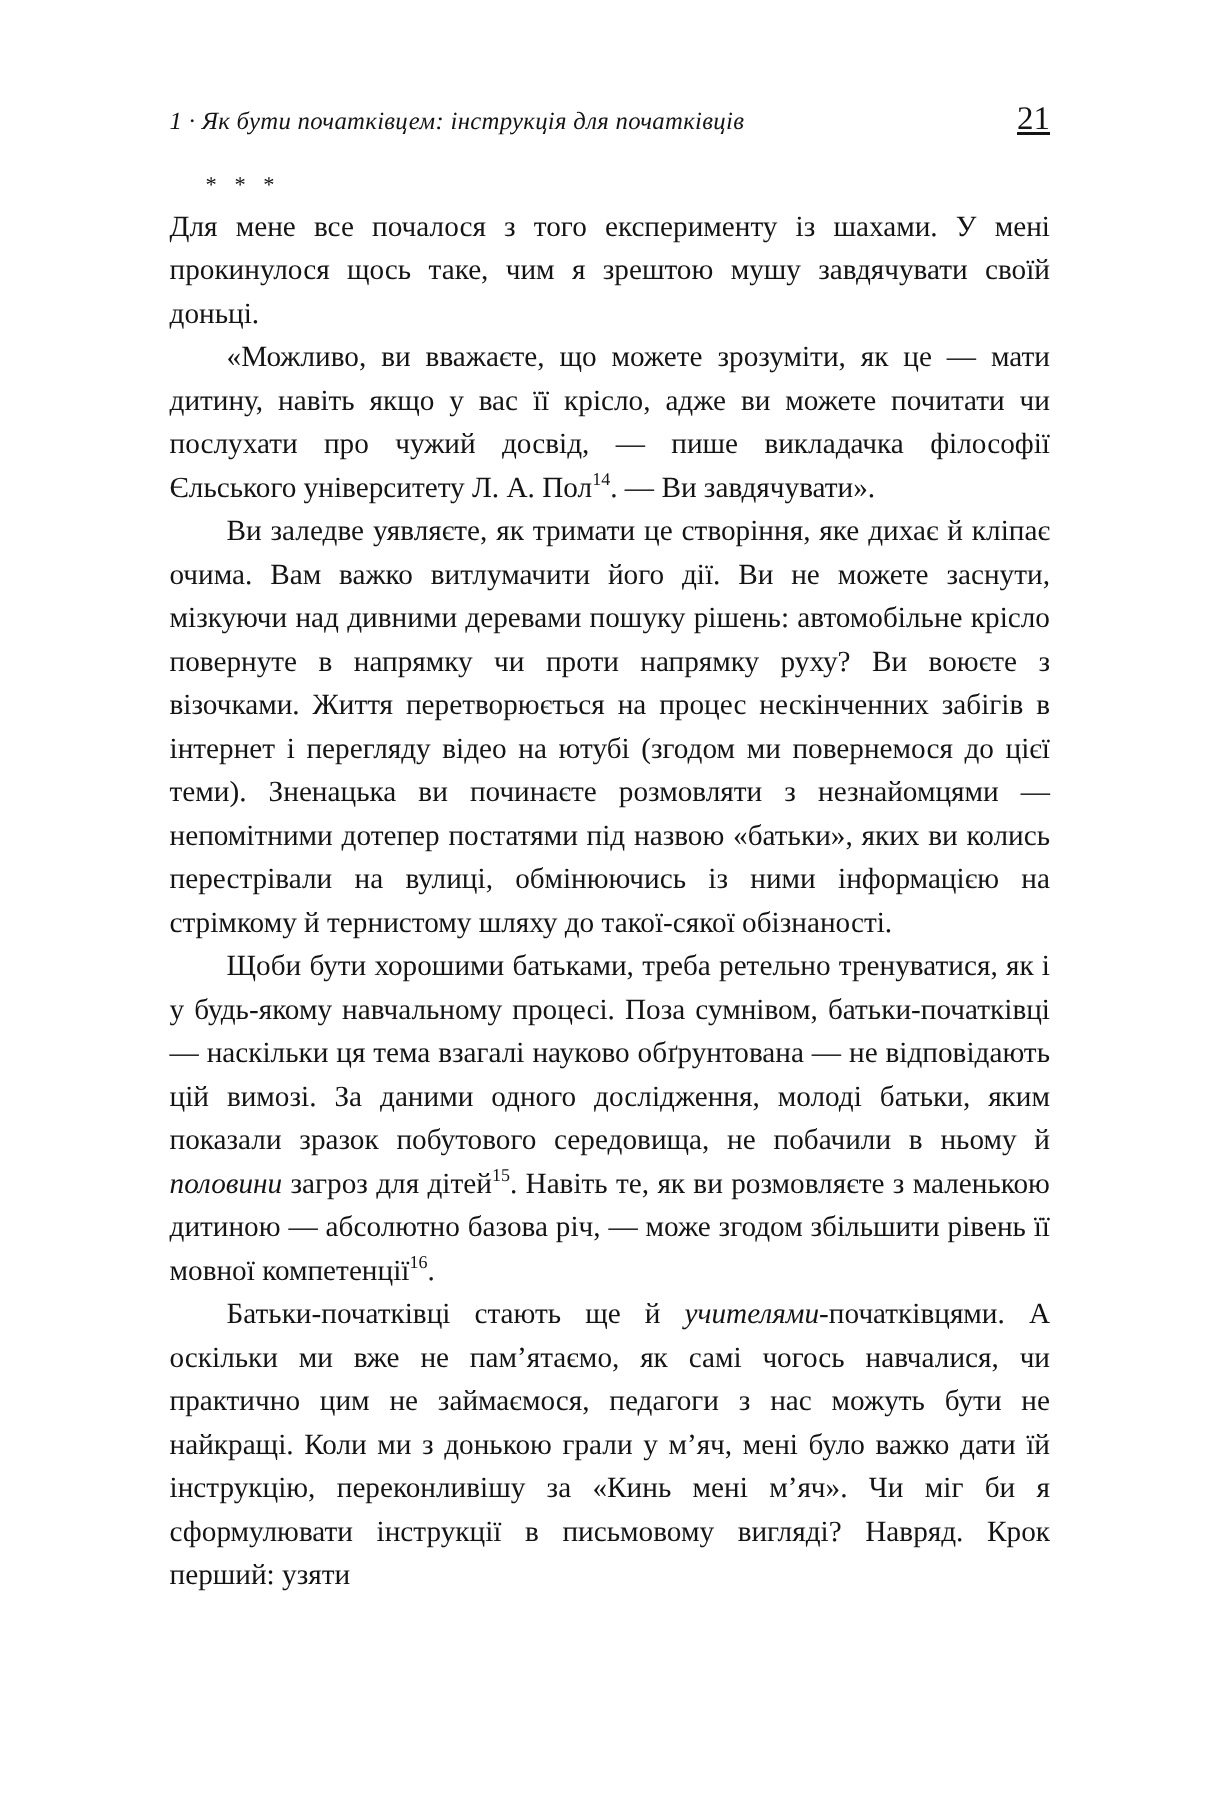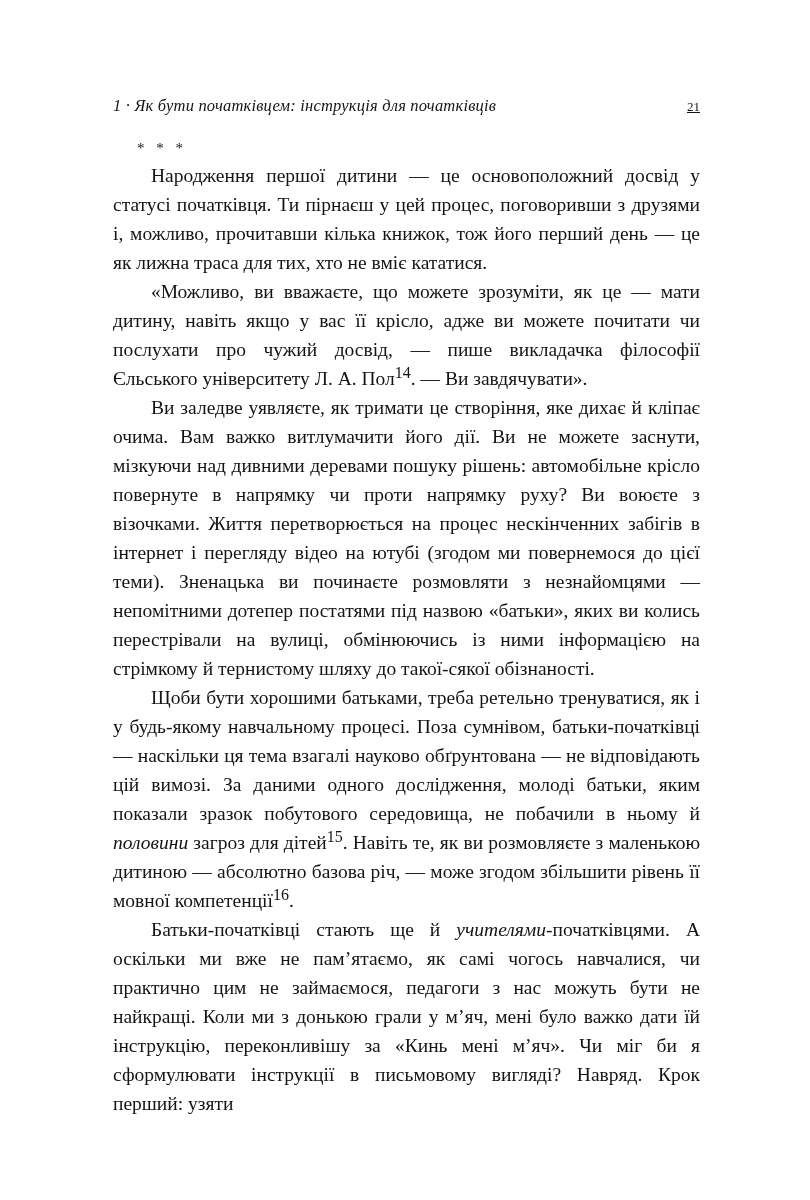--- a/index.html
+++ b/index.html
@@ -11,38 +11,37 @@
     width: 810px;
     height: 1200px;
     overflow: hidden;
     font-family: "Liberation Serif", "DejaVu Serif", serif;
     color: #141414;
   }
   .page {
     box-sizing: border-box;
     width: 810px;
     height: 920px;
-    padding: 52px 110px 40px 113px;
+    padding: 66px 110px 40px 113px;
     background: #ffffff;
-    margin-top: 44px;
   }
   .running-header {
     display: flex;
     justify-content: space-between;
     align-items: baseline;
     font-size: 16.5px;
     margin-bottom: 24px;
   }
   .running-title {
     font-style: italic;
     letter-spacing: 0.2px;
   }
   .page-number {
     font-style: normal;
-    font-size: 13px;
+    font-size: 22px;
     text-decoration: underline;
   }
   .section-break {
     margin-left: 24px;
     font-size: 15px;
     letter-spacing: 4px;
     margin-bottom: 4px;
     color: #141414;
   }
   .body-text {
@@ -55,36 +54,36 @@
     padding: 0;
   }
   .body-text p.indent {
     text-indent: 38px;
   }
   .body-text em {
     font-style: italic;
     font-family: Liberation Serif, serif;
   }
   .body-text sup {
-    font-size: 16px;
+    font-size: 12px;
     line-height: 0;
     vertical-align: super;
   }
 </style>
 </head>
 <body>
 
 <div class="page">
   <header class="running-header">
     <span class="running-title">1 · Як бути початківцем: інструкція для початківців</span>
     <span class="page-number">21</span>
   </header>
 
   <div class="section-break">* * *</div>
 
   <main class="body-text">
-      <p class="indent"><span>Народження першої дитини — це основоположний досвід у статусі початківця. Ти пірнаєш у цей процес, поговоривши з друзями і, можливо, прочитавши кілька книжок, тож його перший день — це як лижна траса для тих, хто не вміє кататися.</span></p>
+      <p class=""><span>Для мене все почалося з того експерименту із шахами. У мені прокинулося щось таке, чим я зрештою мушу завдячувати своїй доньці.</span></p>
       <p class="indent"><span>«Можливо, ви вважаєте, що можете зрозуміти, як це — мати дитину, навіть якщо у вас її крісло, адже ви можете почитати чи послухати про чужий досвід, — пише викладачка філософії Єльського університету Л. А. Пол</span><sup>14</sup><span>. — Ви завдячувати».</span></p>
       <p class="indent"><span>Ви заледве уявляєте, як тримати це створіння, яке дихає й кліпає очима. Вам важко витлумачити його дії. Ви не можете заснути, мізкуючи над дивними деревами пошуку рішень: автомобільне крісло повернуте в напрямку чи проти напрямку руху? Ви воюєте з візочками. Життя перетворюється на процес нескінченних забігів в інтернет і перегляду відео на ютубі (згодом ми повернемося до цієї теми). Зненацька ви починаєте розмовляти з незнайомцями — непомітними дотепер постатями під назвою «батьки», яких ви колись перестрівали на вулиці, обмінюючись із ними інформацією на стрімкому й тернистому шляху до такої-сякої обізнаності.</span></p>
       <p class="indent"><span>Щоби бути хорошими батьками, треба ретельно тренуватися, як і у будь-якому навчальному процесі. Поза сумнівом, батьки-початківці — наскільки ця тема взагалі науково обґрунтована — не відповідають цій вимозі. За даними одного дослідження, молоді батьки, яким показали зразок побутового середовища, не побачили в ньому й </span><em>половини</em><span> загроз для дітей</span><sup>15</sup><span>. Навіть те, як ви розмовляєте з маленькою дитиною — абсолютно базова річ, — може згодом збільшити рівень її мовної компетенції</span><sup>16</sup><span>.</span></p>
       <p class="indent"><span>Батьки-початківці стають ще й </span><em>учителями</em><span>-початківцями. А оскільки ми вже не пам’ятаємо, як самі чогось навчалися, чи практично цим не займаємося, педагоги з нас можуть бути не найкращі. Коли ми з донькою грали у м’яч, мені було важко дати їй інструкцію, переконливішу за «Кинь мені м’яч». Чи міг би я сформулювати інструкції в письмовому вигляді? Навряд. Крок перший: узяти</span></p>
     </main>
 </div>
 
 </body></html>

